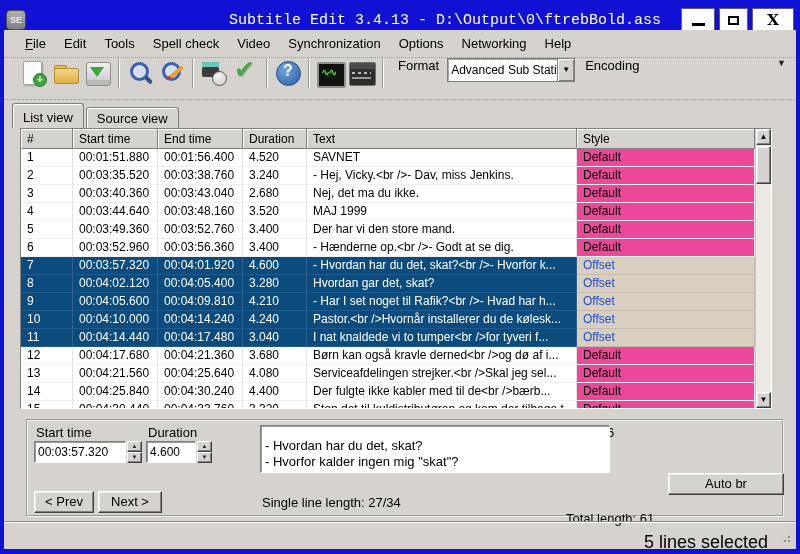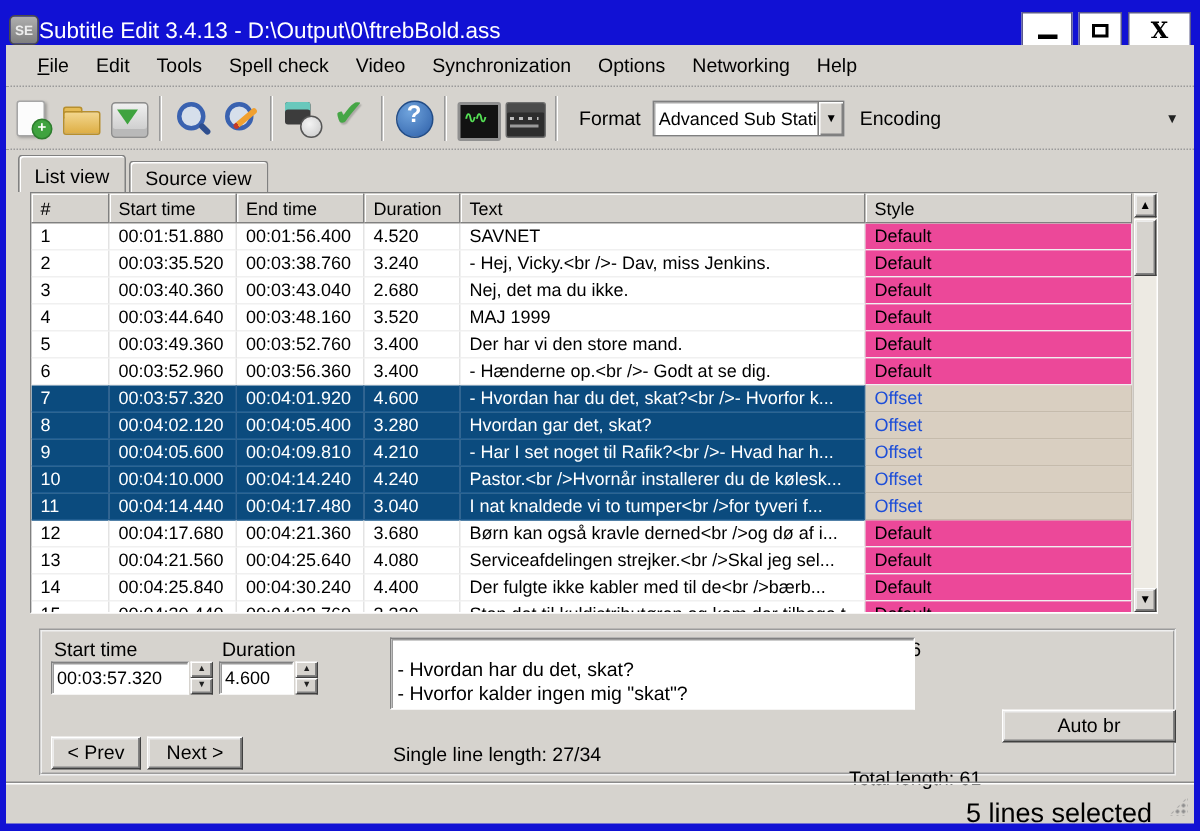--- a/index.html
+++ b/index.html
@@ -1,43 +1,43 @@
 <!DOCTYPE html>
 <html><head>
 <meta charset="utf-8">
 <style>
   * { margin:0; padding:0; box-sizing:border-box; }
   html,body { width:800px; height:554px; overflow:hidden; }
   body { font-family:"Liberation Sans", sans-serif; font-size:13px; color:#000; }
 
   
   .window { position:relative; width:800px; height:554px; background:#1111D4; }
-  .titlebar { position:absolute; left:0; top:0; width:100%; height:40px; display:flex; align-items:center; }
+  .titlebar { position:absolute; left:0; top:0; width:100%; height:40px; display:flex; align-items:center;gap:20px; }
   .app-icon { width:20px; height:20px; margin-left:6px; background:linear-gradient(#AFAFAF,#7E7E7E);
               border:1px solid #4A4A4A; border-radius:4px; color:#EDEDED; font:bold 9px/18px "Liberation Sans",sans-serif;
               text-align:center; flex:0 0 auto; }
-  .title { flex:1; text-align:left; color:#FFFFFF; font-size:15px; }
+  .title { flex:1; text-align:right; color:#FFFFFF; font-size:15px;font-family:Liberation Mono, monospace; }
   .win-controls { display:flex; gap:4px; margin-right:6px; }
   .win-btn { width:34px; height:25px; background:#FFFFFF; border:1px solid #5A5A8A; display:flex; align-items:center; justify-content:center; }
   .win-btn.max { width:29px; }
   .win-btn.close { width:42px; font:bold 15px "DejaVu Serif", serif; }
   .glyph-min { width:13px; height:3px; background:#000; margin-top:8px; }
   .glyph-max { width:11px; height:9px; border:2px solid #000; }
 
   .client { position:absolute; left:4px; top:30px; width:792px; height:519px; background:#D6D3CE; }
 
   
   .menubar { position:absolute; left:0; top:0; width:100%; height:28px; display:flex; align-items:center;
              padding-left:12px; border-bottom:1px dotted #9A9A9A; }
   .menu-item { display:inline-block; padding:0 9px; line-height:26px; cursor:default; }
   .menu-item:first-child::first-letter { text-decoration:underline; }
 
   
-  .toolbar { position:absolute; left:0; top:28px; width:100%; height:42px; display:flex; align-items:center;
-             padding-left:2px; border-bottom:1px dotted #9A9A9A; }
+  .toolbar { position:absolute; left:0; top:28px; width:100%; height:42px; display:flex; align-items:flex-start;
+             padding-left:14px; border-bottom:1px dotted #9A9A9A; }
   .tb-sep { width:2px; height:30px; margin:0 4px; border-left:1px solid #9A9A9A; border-right:1px solid #FFFFFF; flex:0 0 auto; }
   .tbicon { width:28px; height:28px; position:relative; margin:0 2px; flex:0 0 auto; }
 
   .new-file-icon::before { content:""; position:absolute; left:3px; top:2px; width:17px; height:22px;
       background:#FCFCFC; border:1px solid #A6A6A6; border-radius:2px; box-shadow:1px 1px 2px rgba(0,0,0,.25); }
   .new-file-icon::after { content:"+"; position:absolute; right:1px; bottom:0; width:12px; height:12px;
       background:#3FA33F; border:1px solid #2E7D2E; border-radius:50%; color:#fff; font:bold 10px/11px "Liberation Sans",sans-serif; text-align:center; }
 
   .open-file-icon::before { content:""; position:absolute; left:2px; top:6px; width:11px; height:6px;
       background:#E5BB55; border:1px solid #B78F2E; border-radius:2px 2px 0 0; }

